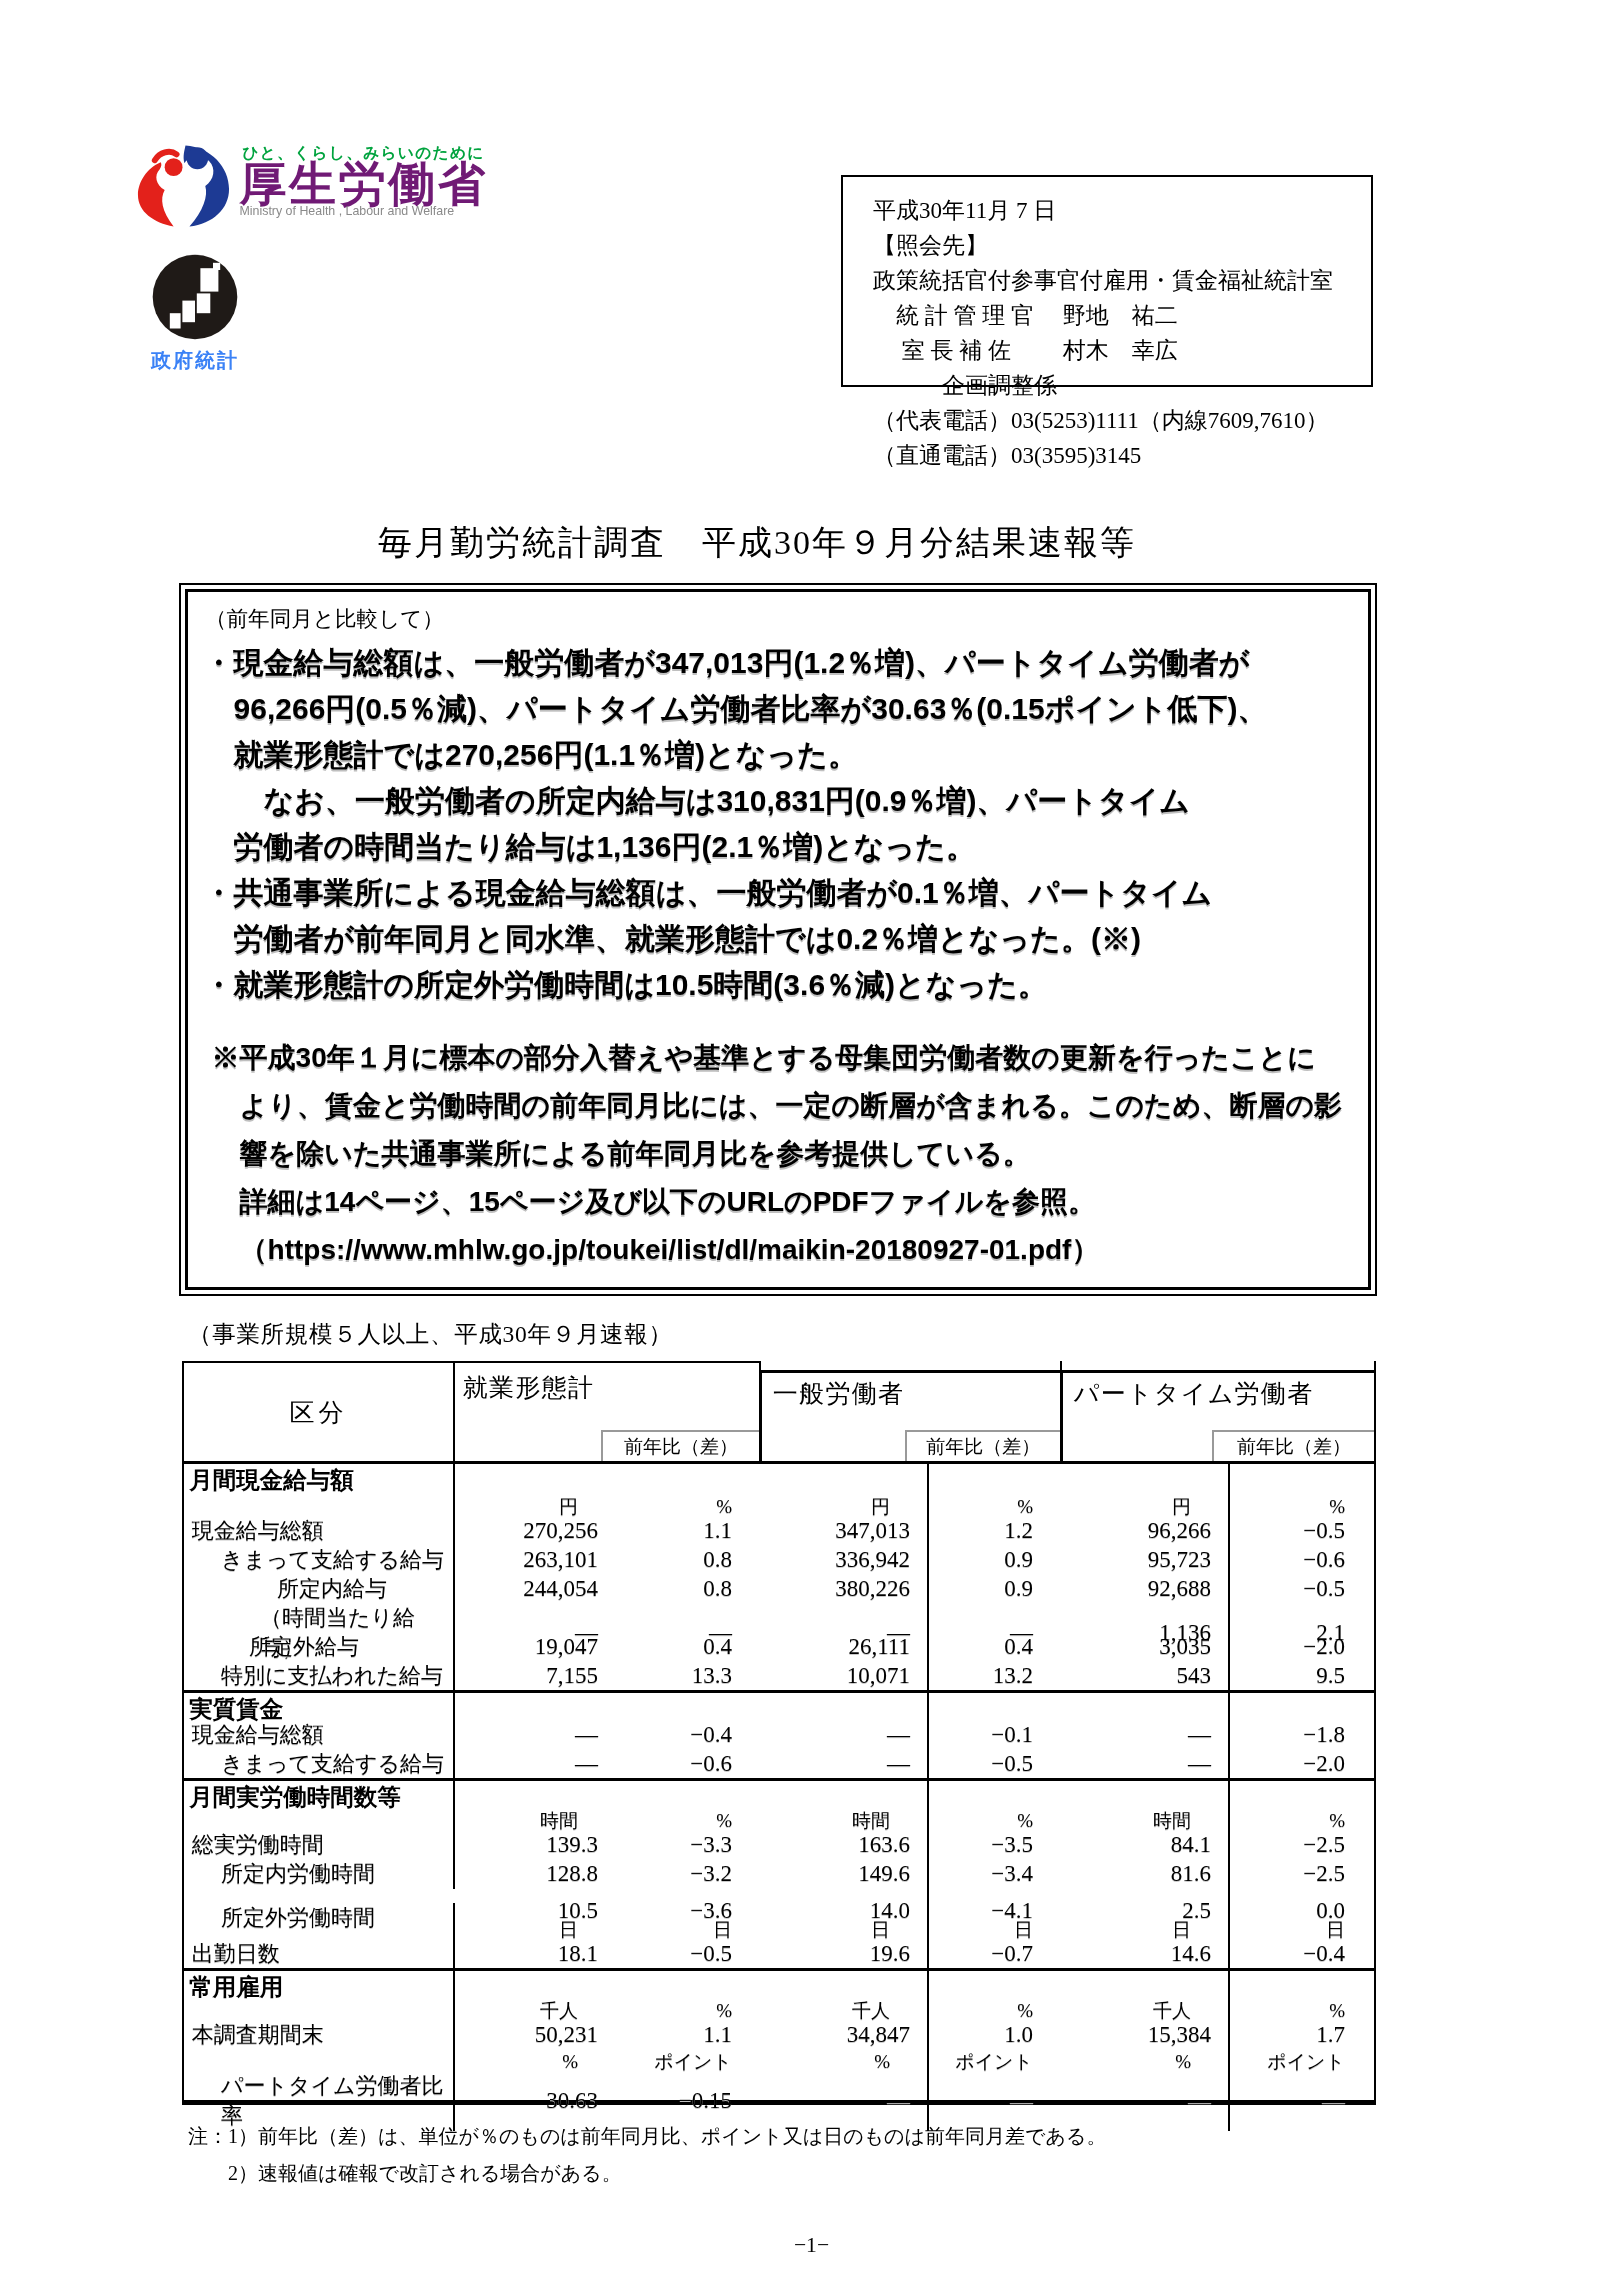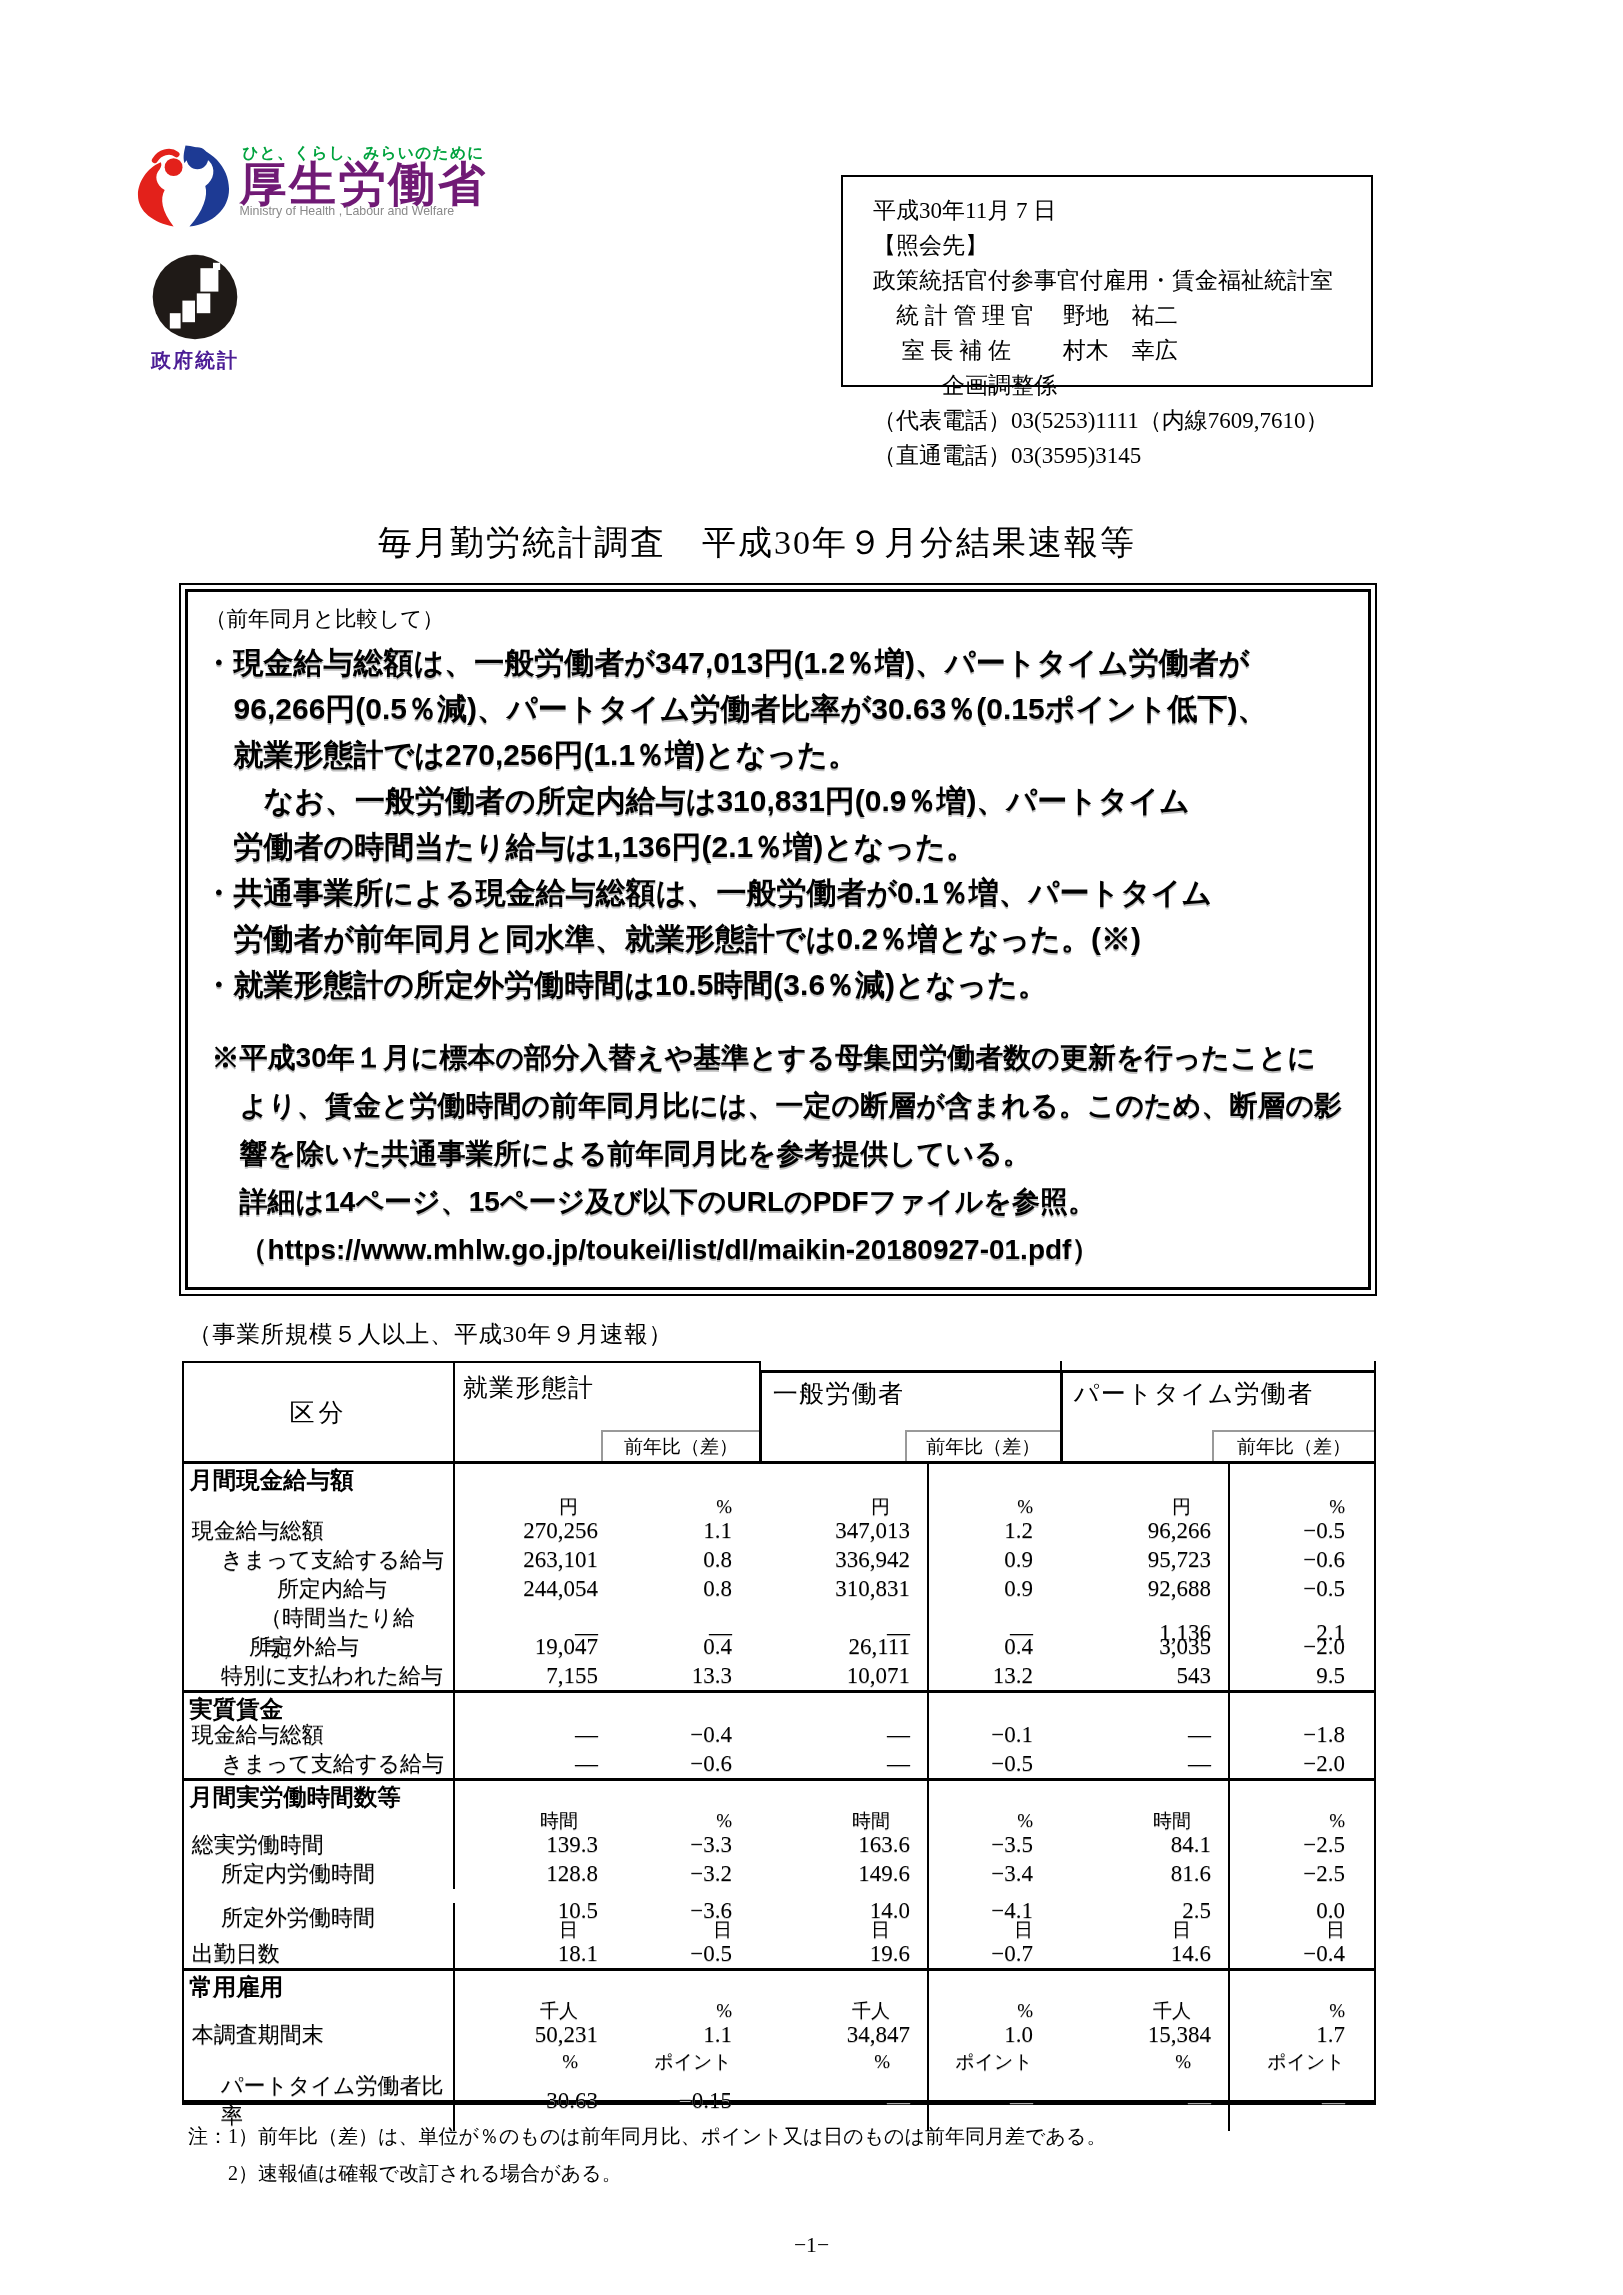--- a/index.html
+++ b/index.html
@@ -15,21 +15,21 @@
   .mhlw-text { margin-left:6.5px; padding-top:3.9px; }
   .mhlw-tagline { font-family:"Liberation Sans", sans-serif; color:var(--tagline-green);
                   font-size:15.7px; font-weight:700; letter-spacing:1.3px;text-align:center; }
   .mhlw-name { font-family:Liberation Sans, sans-serif; font-weight:700;
                font-size:47px; line-height:39px; letter-spacing:2.6px; color:#701a75; }
   .mhlw-en { font-family:"Liberation Sans", sans-serif; color:#8a8a8a; font-size:12.4px; margin-top:1.3px; }
 
   .stats-logo { position:absolute; left:149px; top:252px; width:92px; text-align:center; }
   .stats-logo svg { width:90px; height:90px; }
   .stats-label { font-family:"Liberation Sans", sans-serif; font-weight:700;
-                 font-size:20px; letter-spacing:2px; margin-top:2.6px; color:#4c1d95; }
+                 font-size:20px; letter-spacing:2px; margin-top:2.6px; color:#3b82f6; }
 
   
   .contact-box { position:absolute; left:841px; top:175px; width:532px; height:212px;
                  border:2.6px solid #000; padding:16.3px 6.5px 0 30px;
                  font-size:23px; line-height:35px; white-space:pre; }
 
   
   .doc-title { position:absolute; left:0; top:520px; width:1514px; text-align:center;
                font-size:34px; letter-spacing:2px; font-weight:400; }
 
@@ -198,21 +198,21 @@
           <div class="cell diff">0.8</div>
           <div class="cell val b-r">336,942</div>
           <div class="cell diff">0.9</div>
           <div class="cell val b-r">95,723</div>
           <div class="cell diff">−0.6</div>
         </div>
         <div class="trow r-data">
           <div class="cell lab b-r" style="padding-left: 53px; margin-left: 40px;">所定内給与</div>
           <div class="cell val">244,054</div>
           <div class="cell diff">0.8</div>
-          <div class="cell val b-r">310,831</div>
+          <div class="cell val b-r">380,226</div>
           <div class="cell diff">0.9</div>
           <div class="cell val b-r">92,688</div>
           <div class="cell diff">−0.5</div>
         </div>
         <div class="trow r-data">
           <div class="cell lab b-r" style="padding-left: 76px;">（時間当たり給与）</div>
           <div class="cell val">—</div>
           <div class="cell diff">—</div>
           <div class="cell val b-r">—</div>
           <div class="cell diff">—</div>

